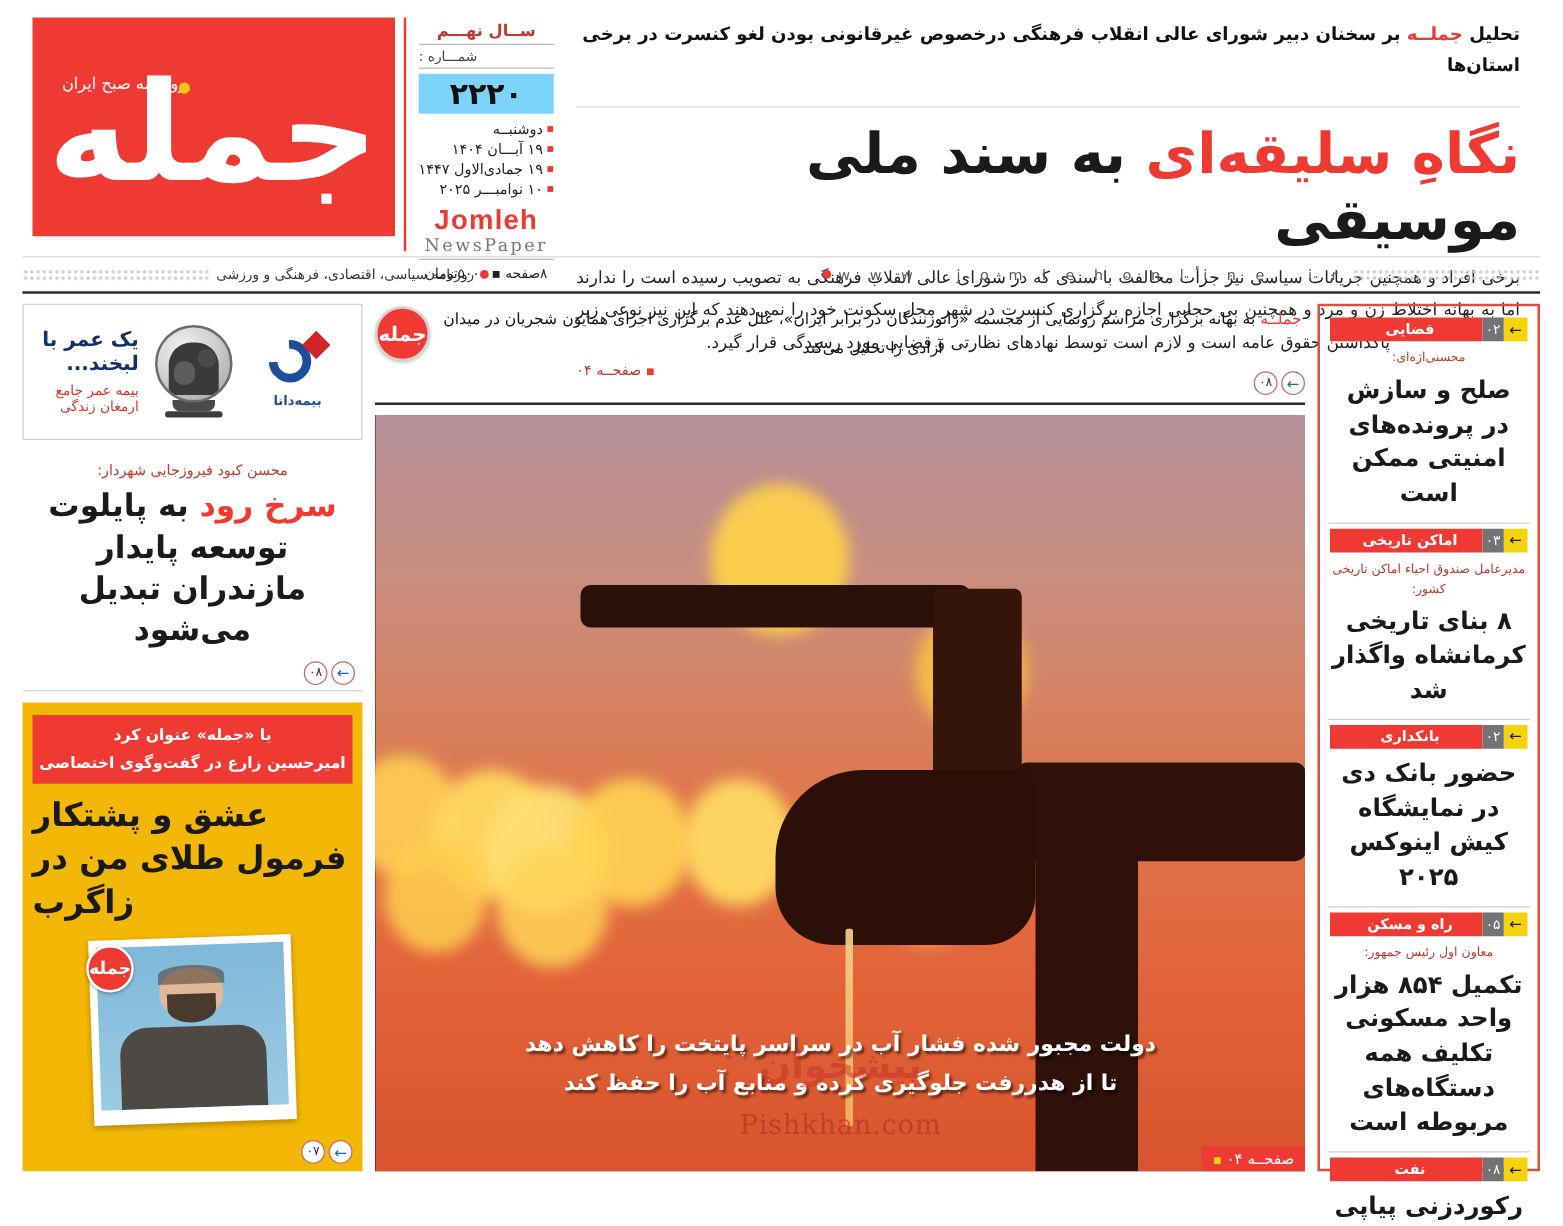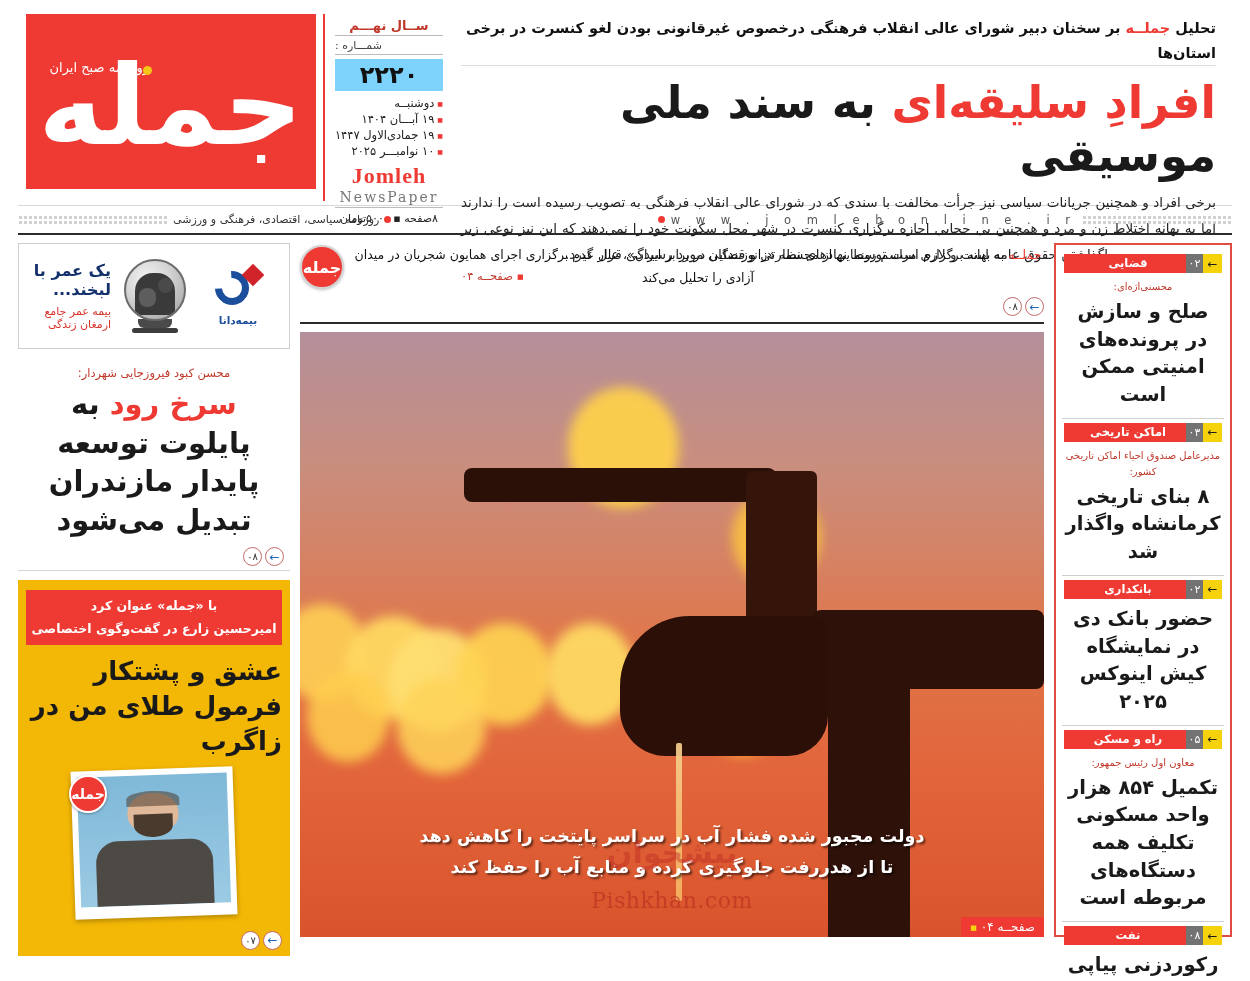--- a/index.html
+++ b/index.html
@@ -29,29 +29,29 @@
 
   .info-block { width: 128px; flex: 0 0 128px; border-left: 2px solid var(--brand);
                 padding: 2px 8px 0 10px; text-align:center; font-size:12px; color:#222; }
   .info-line { border-bottom:1px solid #bbb; padding:2px 0; white-space:nowrap; }
   .info-year { font-size:13px; font-weight:700; color:#c0392b; letter-spacing:1px; }
   .info-label { font-size:11px; color:#444; padding-top:3px; text-align:left;}
   .info-num { background:#7dd3fc; font-size:24px; font-weight:700; color:#111;
               padding:2px 0; letter-spacing:2px; margin:4px 0; }
   .info-date { font-size:11.5px; text-align:right; padding:1px 0; color:#222; white-space:nowrap;}
   .info-date::before { content:"\25A0"; color:var(--brand); font-size:6px; vertical-align:middle; margin-left:3px;}
-  .brandname { font-family:Liberation Serif, serif; font-weight:700;
+  .brandname { font-family:Liberation Sans, sans-serif; font-weight:700;
                font-size:22px; color:var(--brand); letter-spacing:1px; margin-top:4px; direction:ltr;}
   .brandname2 { font-family:"DejaVu Serif","Liberation Serif",serif; font-size:14px;
                 color:#777; letter-spacing:2px; direction:ltr; border-bottom:1px solid #bbb; padding-bottom:2px;}
   .info-price { font-size:11px; padding-top:4px; color:#222; white-space:nowrap; }
 
   .lead-block { flex:1; padding: 2px 16px 0 10px; text-align:right; }
   .lead-kicker { font-size:14.5px; color:#111; font-weight:700; line-height:1.7;
-                 border-bottom: 1px solid #ddd; padding-bottom:0; }
+                 border-bottom: 1px solid #ddd; padding-bottom:20px; }
   .lead-kicker .rd { color: var(--brand); }
   .lead-head { font-size:45px; font-weight:700; line-height:1.18; color:#1a1a1a;
                margin:10px 0 8px 0; letter-spacing:-1px; }
   .lead-head .rd { color: var(--brand); }
   .lead-body { font-size:13.5px; line-height:1.9; color:#222; text-align:justify;
                text-align-last:center; }
   .lead-page { text-align:left; font-size:11.5px; color:#c0392b; margin-top:2px; }
   .lead-page::before { content:"\25A0"; font-size:7px; vertical-align:middle; margin-left:4px; color:var(--brand);}
 
   
@@ -87,33 +87,33 @@
   .globe-foot { width:46px; height:5px; background:#3d3d3d; border-radius:3px; }
   .ad-logo { width:78px; display:flex; flex-direction:column; align-items:center; gap:3px;}
   .dana-mark { width:46px; height:44px; position:relative; }
   .dana-c { position:absolute; left:0; top:4px; width:34px; height:34px; border:7px solid #1b4f9c;
             border-radius:50%; border-left-color:transparent; transform:rotate(42deg); }
   .dana-d { position:absolute; right:0; top:0; width:16px; height:16px; background:#d1232a; transform:rotate(45deg); }
   .dana-name { font-size:10.5px; color:#1b4f9c; font-weight:700; }
 
   .story-r { padding:8px 6px 4px 6px; border-bottom:1px solid #d5d5d5; }
   .story-kicker { font-size:11.5px; color:#c0392b; text-align:center; margin-bottom:5px; }
-  .story-head { font-size:29px; font-weight:700; line-height:1.33; text-align:center; color:#1a1a1a;}
+  .story-head { font-size:25px; font-weight:700; line-height:1.33; text-align:center; color:#1a1a1a;}
   .story-head .rd { color: var(--brand); }
   .pg-nav { display:flex; flex-direction:row-reverse; justify-content:flex-end; align-items:center;
             gap:3px; margin-top:8px; }
   .pg-circ { width:19px; height:19px; border-radius:50%; border:1px solid #c46a6a;
              display:flex; align-items:center; justify-content:center; font-size:10px; color:#333; background:#fff;}
   .pg-arrow { color:#1d63b5; font-size:12px; }
 
   .yellow-box { background:#f3b706; flex:1; display:flex; flex-direction:column;
                 align-items:center; padding:10px 8px 6px 8px; position:relative; }
   .yb-banner { background:var(--brand); color:#fff; width:100%; text-align:center;
                font-size:12.5px; font-weight:700; padding:5px 4px; line-height:1.8; }
-  .yb-head { font-size:26px; font-weight:700; color:#1a1a1a; text-align:right;
+  .yb-head { font-size:26px; font-weight:700; color:#1a1a1a; text-align:left;
              line-height:1.34; margin:9px 0 8px 0; }
   .yb-photo-wrap { position:relative; width:162px; height:148px; margin-top:2px; }
   .yb-photo { width:100%; height:100%; background:#fff; padding:6px 6px 12px 6px;
               transform:rotate(-2deg); box-shadow:0 2px 5px rgba(0,0,0,.28); }
   .yb-img { width:100%; height:100%; background:linear-gradient(#7fb8d8,#9ccbe4); position:relative; overflow:hidden;}
   .p-head { position:absolute; top:14%; left:50%; transform:translateX(-50%);
             width:34%; height:30%; background:#e0b89a; border-radius:48% 48% 42% 42%; }
   .p-hairline{ position:absolute; top:12%; left:50%; transform:translateX(-50%);
             width:35%; height:12%; background:#4a3a2e; border-radius:50% 50% 0 0; opacity:.55;}
   .p-beard { position:absolute; top:30%; left:50%; transform:translateX(-50%);
@@ -210,21 +210,21 @@
       <div class="info-price">۸صفحه ▪ ۵۰۰۰تومان</div>
     </div>
 
     <div class="lead-block">
       <div class="lead-kicker">
         <span>تحلیل</span>
         <span class="rd">جملــه</span>
         <span>بر سخنان دبیر شورای عالی انقلاب فرهنگی درخصوص غیرقانونی بودن لغو کنسرت در برخی استان‌ها</span>
       </div>
       <h1 class="lead-head">
-        <span class="rd">افرادِ سلیقه‌ای</span>
+        <span class="rd">نگاهِ سلیقه‌ای</span>
         <span>به سند ملی موسیقی</span>
       </h1>
       <p class="lead-body">برخی افراد و همچنین جریانات سیاسی نیز جرأت مخالفت با سندی که در شورای عالی انقلاب فرهنگی به تصویب رسیده است را ندارند اما به بهانه اختلاط زن و مرد و همچنین بی حجابی اجازه برگزاری کنسرت در شهر محل سکونت خود را نمی‌دهند که این نیز نوعی زیر پاگذاشتن حقوق عامه است و لازم است توسط نهادهای نظارتی و قضایی مورد رسیدگی قرار گیرد.</p>
       <div class="lead-page">صفحــه ۰۴</div>
     </div>
   </div>
 
   <div class="urlstrip">
     <div class="url-right">
       <span class="url-bullet"></span>

